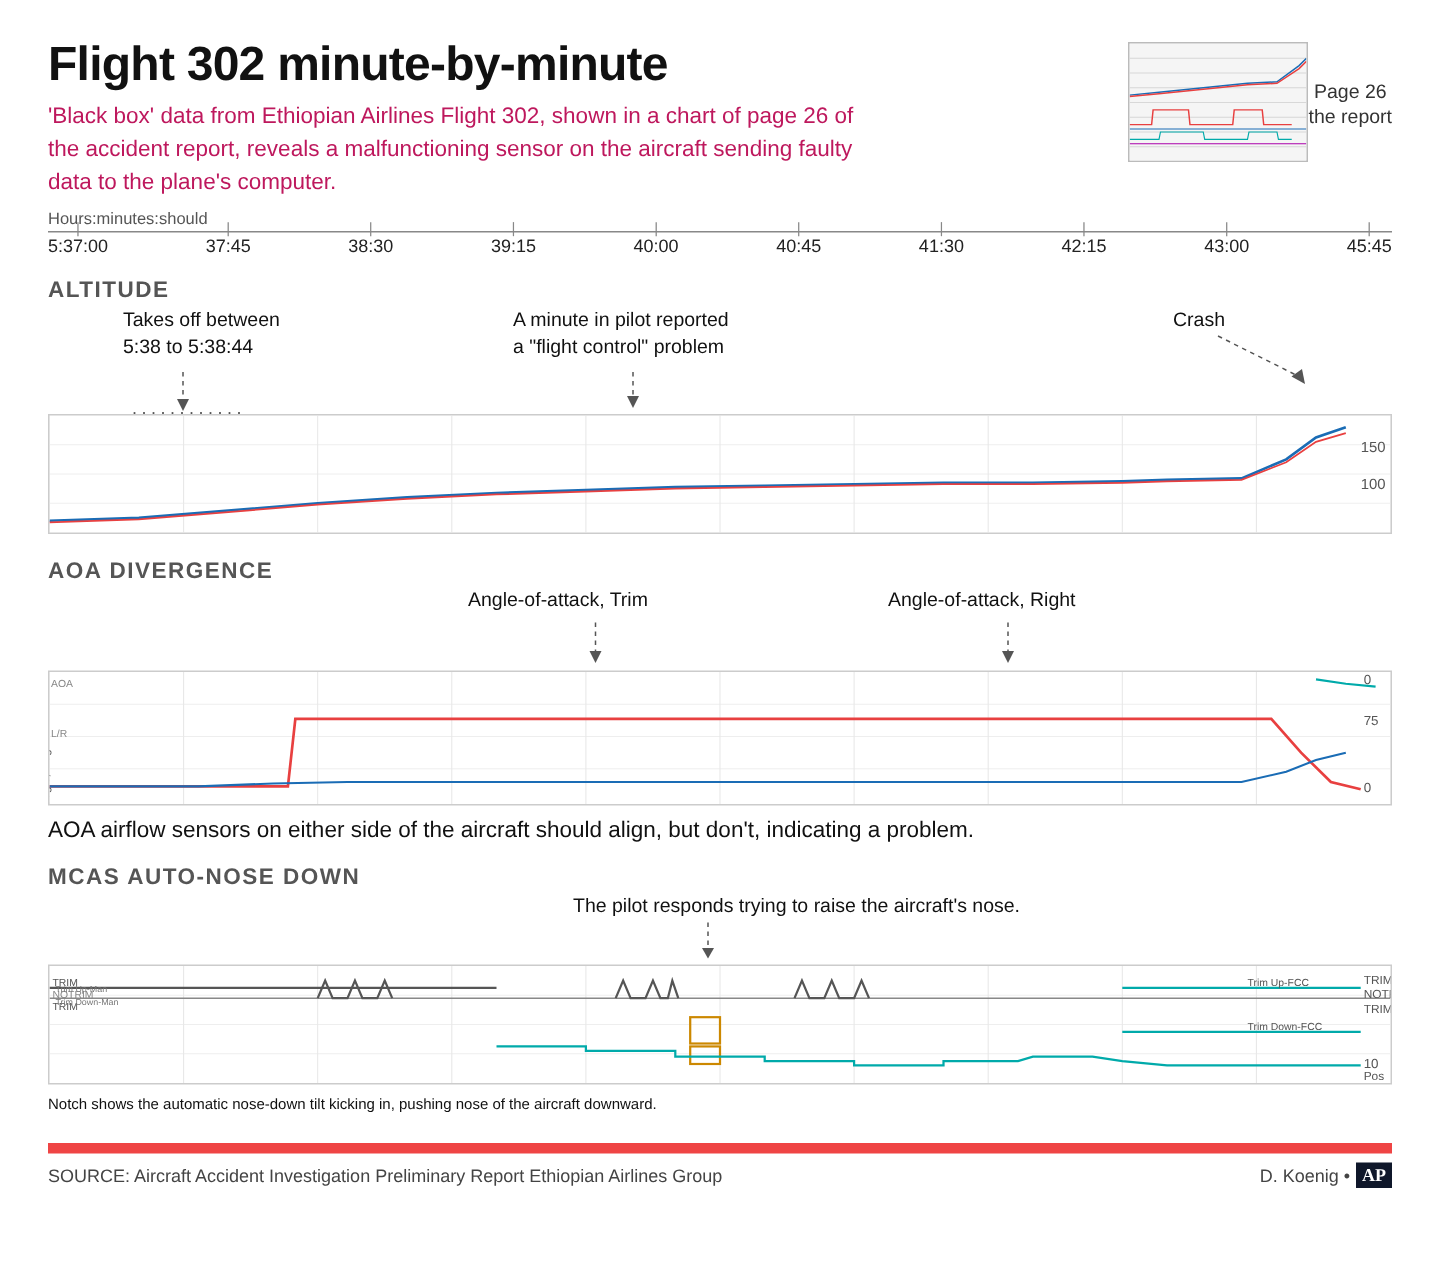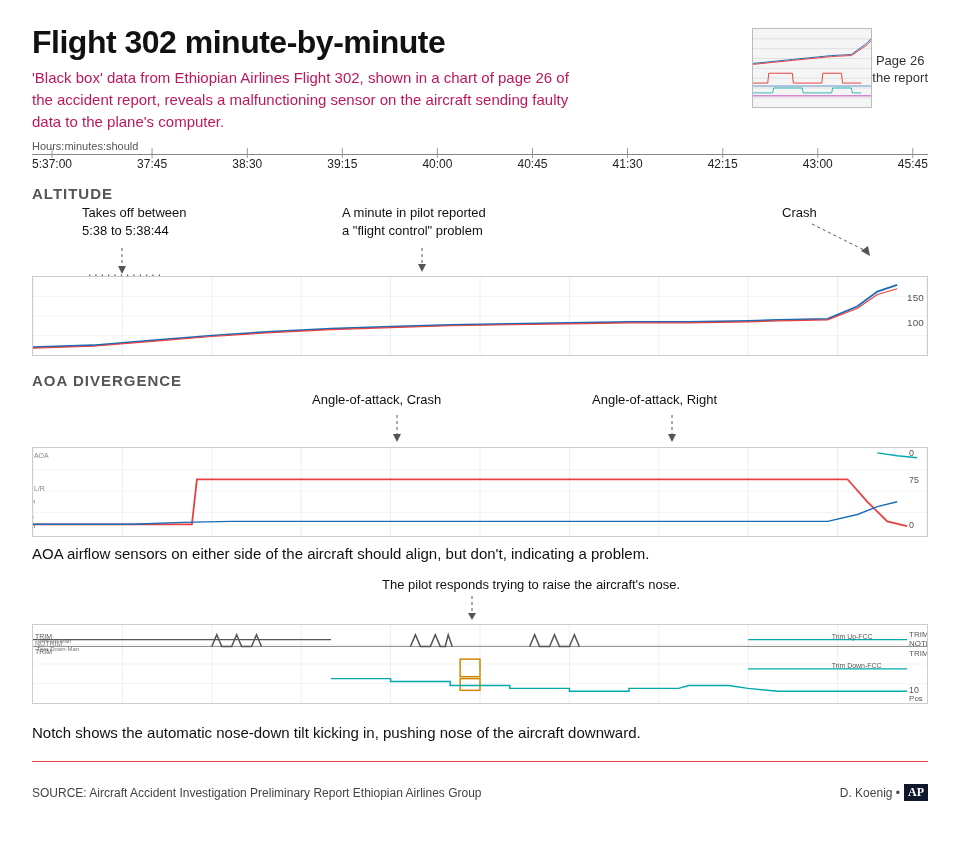--- a/index.html
+++ b/index.html
@@ -127,22 +127,22 @@
     .explanation {
       font-size: 15px;
       font-family: Arial, sans-serif;
       color: #111;
       margin: 8px 0 4px 0;
     }
 
     
     .footer {
       margin-top: 20px;
-      padding-top: 22px;
-      border-top: 1px solid #ef4444;
+      padding-top: 6px;
+      border-top: 7px solid #ef4444;
       display: flex;
       justify-content: space-between;
       align-items: center;
       font-size: 12px;
       font-family: Arial, sans-serif;
       color: #444;
     }
     .ap-logo {
       display: inline-flex;
       align-items: center;
@@ -270,21 +270,21 @@
       </svg>
     </div>
   </div>
 
   <div style="margin-top:16px;">
     <div class="section-label">AOA DIVERGENCE</div>
 
     <div style="position:relative;height:56px;">
 
       <div style="position:absolute;left:280px;top:0;font-size:13px;font-family:Arial,sans-serif;line-height:1.35;">
-        Angle-of-attack, Crash
+        Angle-of-attack, Trim
       </div>
       <svg style="position:absolute;left:0;top:0;width:100%;height:56px;overflow:visible;pointer-events:none;">
         <line x1="365" y1="24" x2="365" y2="46" stroke="#555" stroke-width="1" stroke-dasharray="3,3"></line>
         <polygon points="365,51 361,43 369,43" fill="#555"></polygon>
       </svg>
 
       <div style="position:absolute;left:560px;top:0;font-size:13px;font-family:Arial,sans-serif;line-height:1.35;">
         Angle-of-attack, Right
       </div>
       <svg style="position:absolute;left:0;top:0;width:100%;height:56px;overflow:visible;pointer-events:none;">
@@ -327,20 +327,21 @@
         <text x="1" y="44" font-family="Arial" font-size="7" fill="#888">L/R</text>
       </svg>
     </div>
 
     <div class="explanation" style="margin-top:8px;font-size:15px;font-family:Liberation Sans, sans-serif;">
       AOA airflow sensors on either side of the aircraft should align, but don't, indicating a problem.
     </div>
   </div>
 
   <div style="margin-top:14px;">
+    <div class="section-label">MCAS AUTO-NOSE DOWN</div>
 
     <div style="position:relative;height:48px;">
       <div style="position:absolute;left:350px;top:0;font-size:13px;font-family:Arial,sans-serif;line-height:1.35;">
         The pilot responds trying to raise the aircraft's nose.
       </div>
       <svg style="position:absolute;left:0;top:0;width:100%;height:48px;overflow:visible;pointer-events:none;">
         <line x1="440" y1="20" x2="440" y2="40" stroke="#555" stroke-width="1" stroke-dasharray="3,3"></line>
         <polygon points="440,44 436,37 444,37" fill="#555"></polygon>
       </svg>
     </div>
@@ -391,21 +392,21 @@
         <text x="804" y="14" font-family="Arial" font-size="7" fill="#555">Trim Up-FCC</text>
         <text x="804" y="44" font-family="Arial" font-size="7" fill="#555">Trim Down-FCC</text>
         <text x="882" y="12" font-family="Arial" font-size="8" fill="#555">TRIM</text>
         <text x="882" y="22" font-family="Arial" font-size="8" fill="#555">NOTRIM</text>
         <text x="882" y="32" font-family="Arial" font-size="8" fill="#555">TRIM</text>
         <text x="882" y="70" font-family="Arial" font-size="9" fill="#555">10</text>
         <text x="882" y="78" font-family="Arial" font-size="8" fill="#555">Pos</text>
       </svg>
     </div>
 
-    <div class="explanation" style="margin-top:20px;font-size:15px;font-family:Arial,sans-serif;">
+    <div class="explanation" style="margin-top:8px;font-size:10px;font-family:Arial,sans-serif;">
       Notch shows the automatic nose-down tilt kicking in, pushing nose of the aircraft downward.
     </div>
   </div>
 
   <div class="footer">
     <span>SOURCE: Aircraft Accident Investigation Preliminary Report Ethiopian Airlines Group</span>
     <div class="ap-logo">
       <span>D. Koenig •</span>
       <span class="ap-box">AP</span>
     </div>

